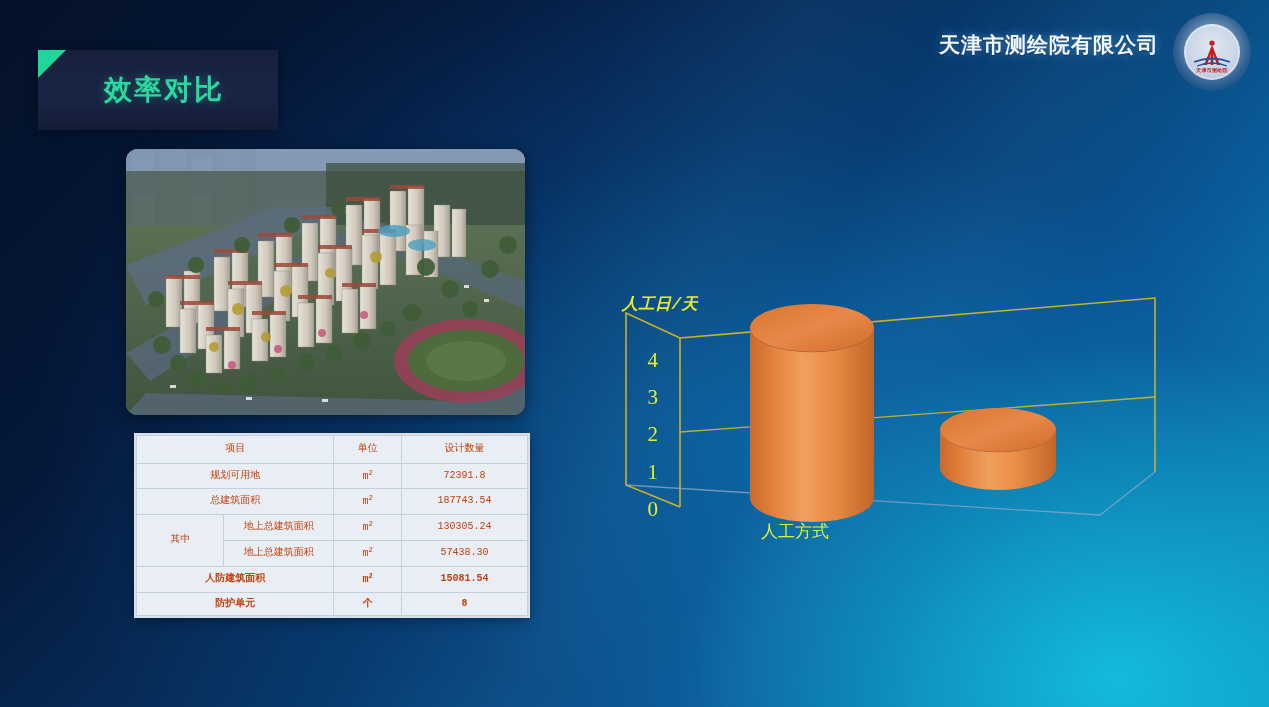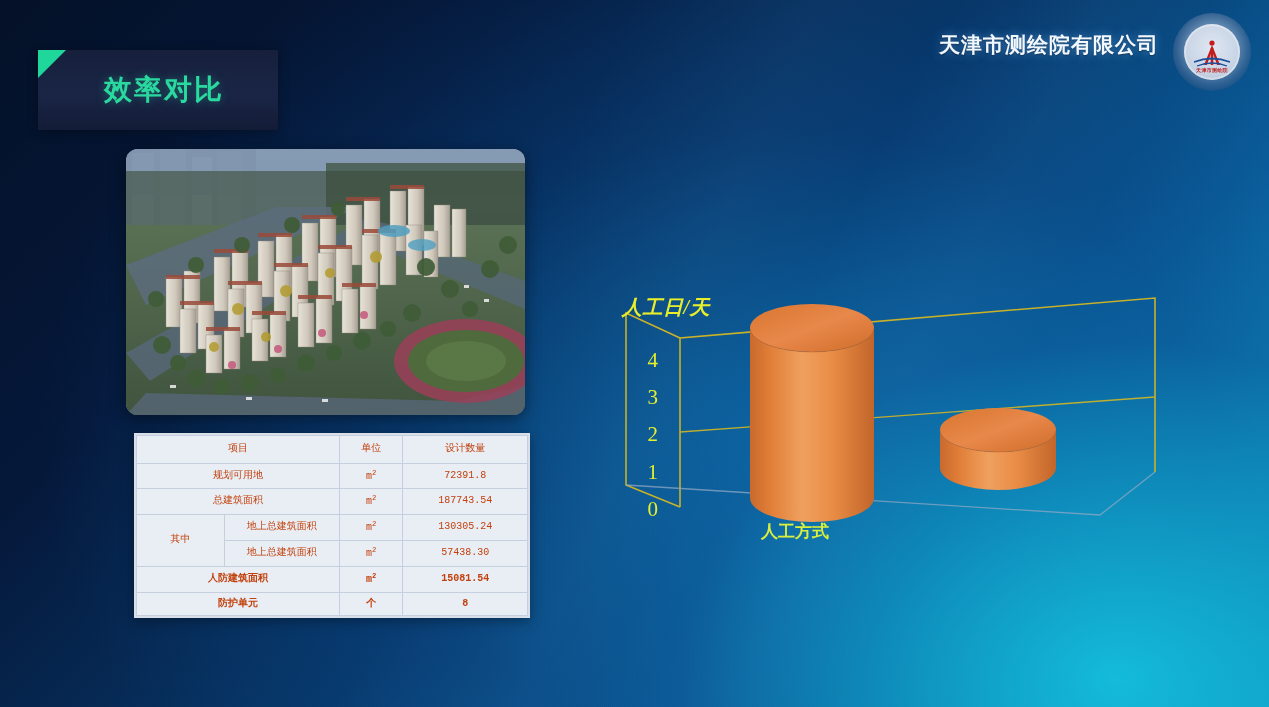--- a/index.html
+++ b/index.html
@@ -129,21 +129,21 @@
     width: 100%;
     border-collapse: collapse;
     font-family: Liberation Mono, monospace;
     color: #c2410c;
     font-size: 10px;
   }
   table.spec td {
     border: 1px solid #c6cfdd;
     background: #e9edf4;
     text-align: center;
-    padding: 5px 7px;
+    padding: 5px 13px;
     line-height: 1.25;
   }
   table.spec tr.hdr td { padding: 7px 3px; }
   table.spec td.unit { width: 54px; }
   table.spec td.qty  { width: 118px; }
   table.spec td.sub  { width: 114px; margin-top: 38px; }
   table.spec tr.bold td { font-weight: bold; margin-left: 47px; }
   sup.sq { font-size: 0.72em; vertical-align: super; }
 
   
@@ -153,22 +153,22 @@
     top: 280px;
     width: 560px;
     height: 270px;
   }
   .chart svg { display:block; width:100%; height:100%; overflow: visible; }
   .axis-title {
     position: absolute;
     left: 12px;
     top: 14px;
     color: #e8ef2a;
-    font-family: Liberation Serif, serif;
-    font-size: 20px;
+    font-family: Liberation Mono, monospace;
+    font-size: 16px;
     font-style: italic;
     font-weight: bold;
     letter-spacing: 0.5px;
     white-space: nowrap;
   }
   .tick {
     position: absolute;
     width: 30px;
     text-align: right;
     color: #e4f02e;
@@ -456,15 +456,15 @@
         <path d="M140 48 A62 24 0 0 0 264 48" fill="none" stroke="#b95f24" stroke-width="0.8" opacity="0.55"></path>
       </g>
 
       <g>
         <path d="M330 188 L330 150 A58 22 0 0 0 446 150 L446 188 A58 22 0 0 1 330 188 Z" fill="url(#cylbody)"></path>
         <ellipse cx="388" cy="150" rx="58" ry="22" fill="url(#cyltop)"></ellipse>
         <path d="M330 150 A58 22 0 0 0 446 150" fill="none" stroke="#b95f24" stroke-width="0.8" opacity="0.55"></path>
       </g>
     </svg>
 
-    <div class="cat" style="left:95px; top:240px; width:180px;font-weight:bold;">人工方式</div>
+    <div class="cat" style="left:95px; top:240px; width:180px;">人工方式</div>
   </div>
 </div>
 
 </body></html>

